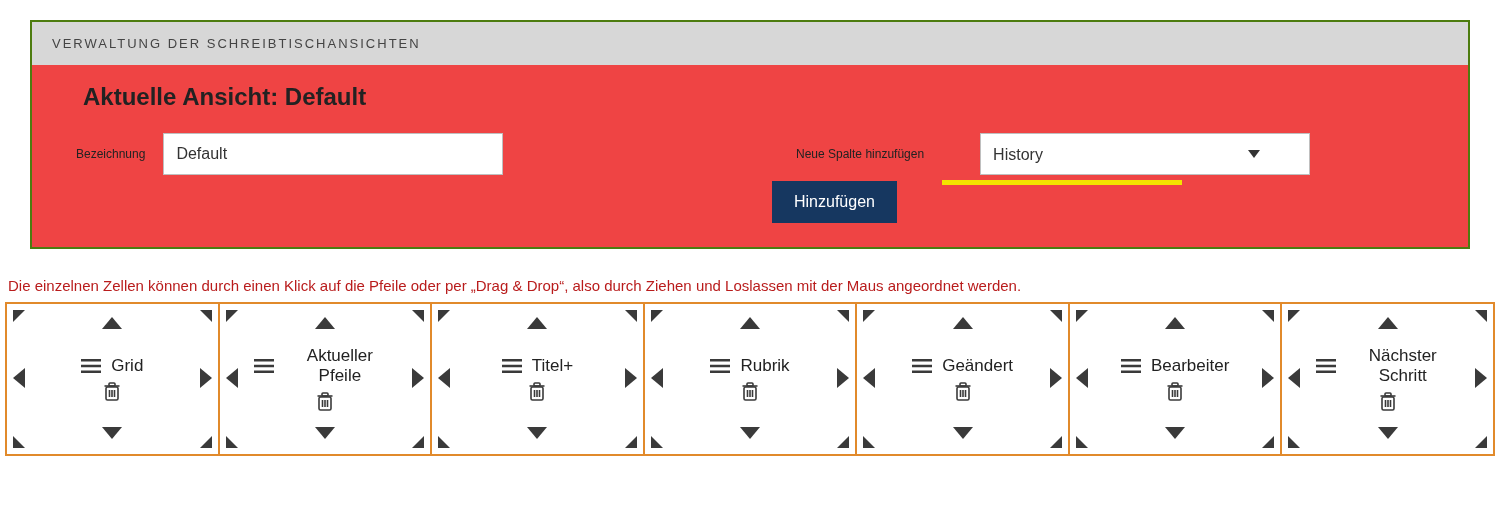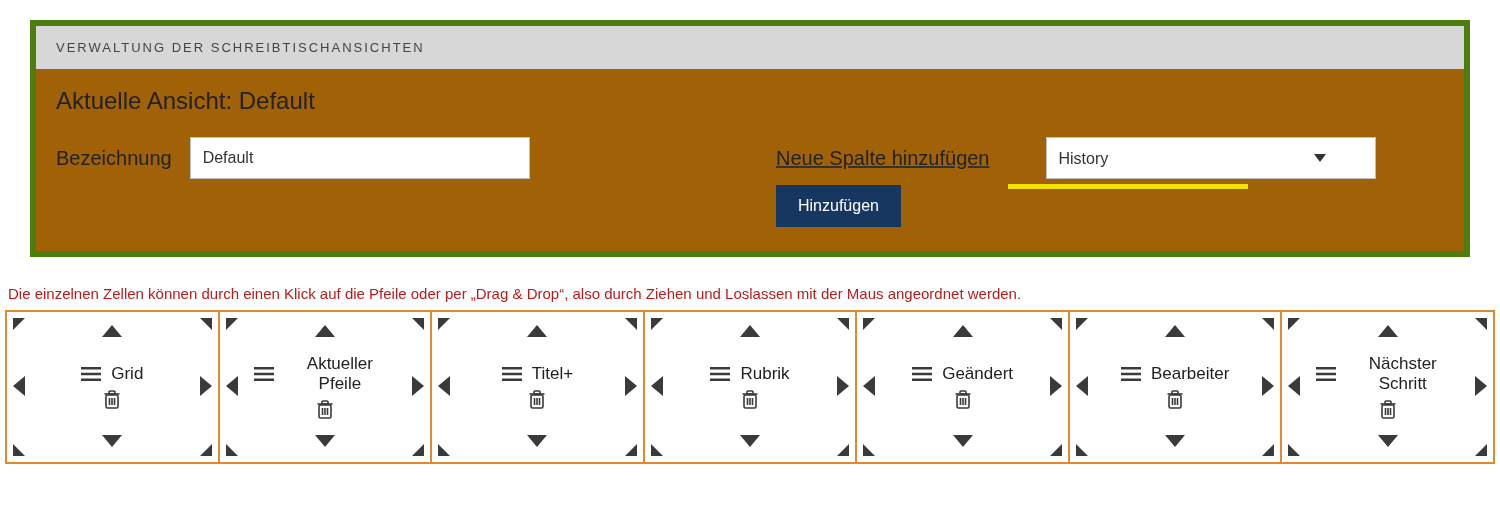--- a/index.html
+++ b/index.html
@@ -4,38 +4,39 @@
   <style>
     * { box-sizing: border-box; margin: 0; padding: 0; }
     body {
       font-family: Arial, Helvetica, sans-serif;
       background: #fff;
       color: #333;
       font-size: 14px;
     }
     .panel {
       margin: 20px 30px 0 30px;
-      border: 6px solid #4d7c0f;
-      background: #a16207;
+      border: 2px solid #4d7c0f;
+      background: #ef4444;
     }
     .panel-header {
       background: #d7d7d7;
       color: #444;
       padding: 14px 20px;
       letter-spacing: 2px;
       font-size: 13px;
     }
     .panel-body {
       padding: 18px 20px 24px 20px;
     }
     .view-title {
       font-size: 24px;
-      font-weight: 400;
+      font-weight: 700;
       color: #222;
       margin-bottom: 22px;
+      margin-left: 31px;
     }
     .form-row {
       display: flex;
       align-items: flex-start;
       gap: 0;
     }
     .form-group-left {
       display: flex;
       align-items: center;
       gap: 18px;
@@ -46,25 +47,25 @@
       display: flex;
       flex-direction: column;
       align-items: flex-start;
       margin-left: 200px;
     }
     .form-line {
       display: flex;
       align-items: center;
       gap: 18px;
       position: relative;
-      text-decoration: underline;
     }
     label.static-label {
-      font-size: 20px;
+      font-size: 12px;
       color: #222;
+      margin-left: 24px;
     }
     .text-input {
       height: 42px;
       padding: 8px 12px;
       border: 1px solid #bfbfbf;
       font-size: 16px;
       color: #333;
       background: #fff;
       width: 340px;
     }

